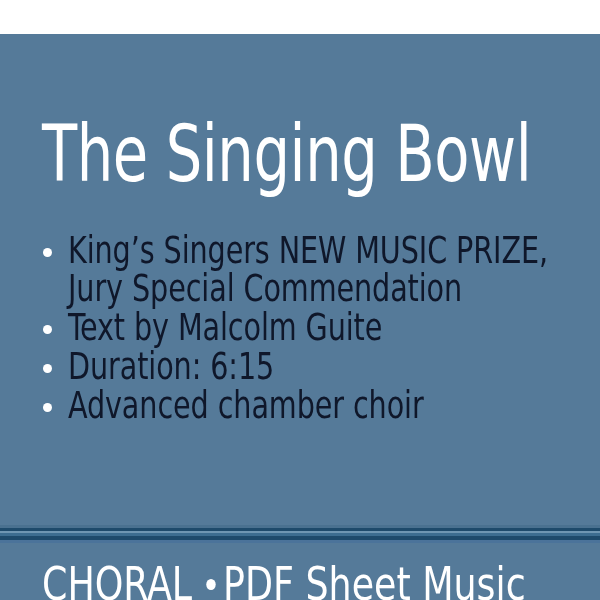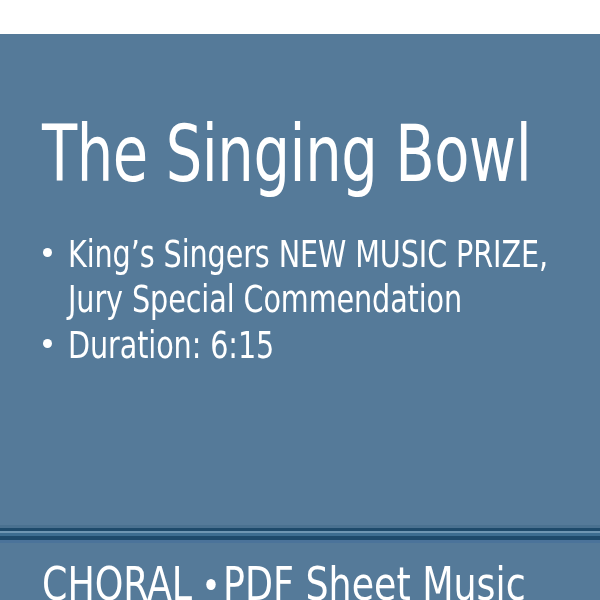--- a/index.html
+++ b/index.html
@@ -45,24 +45,24 @@
     position: absolute;
     left: 42px;
     top: 198px;
     width: 540px;
     margin: 0;
     padding: 0;
     list-style: none;
   }
   .feature {
     position: relative;
-    color: #ffffff;
+    color: #0f172a;
     font-family: "Liberation Sans Narrow", "DejaVu Sans Condensed", "Liberation Sans", sans-serif;
     font-size: 37px;
-    line-height: 45px;
+    line-height: 38px;
     font-weight: 400;
     padding-left: 26px;
     margin: 0 0 1px 0;
     letter-spacing: -0.1px;
   }
   .feature-text {
     display: block;
     transform: scaleX(0.86);
     transform-origin: left top;
     width: 116%;
@@ -131,21 +131,29 @@
 
   <h1 id="title">The Singing Bowl</h1>
 
   <ul id="features">
     <li class="feature">
       <span class="bullet-dot"></span>
       <span class="feature-text">King’s Singers NEW MUSIC PRIZE, Jury Special Commendation</span>
     </li>
     <li class="feature">
       <span class="bullet-dot"></span>
+      <span class="feature-text">Text by Malcolm Guite</span>
+    </li>
+    <li class="feature">
+      <span class="bullet-dot"></span>
       <span class="feature-text">Duration: 6:15</span>
+    </li>
+    <li class="feature">
+      <span class="bullet-dot"></span>
+      <span class="feature-text">Advanced chamber choir</span>
     </li>
   </ul>
 
   <div id="divider">
     <div class="band band-a"></div>
     <div class="band band-b"></div>
     <div class="band band-c"></div>
     <div class="band band-d"></div>
     <div class="band band-e"></div>
     <div class="band band-g"></div>

